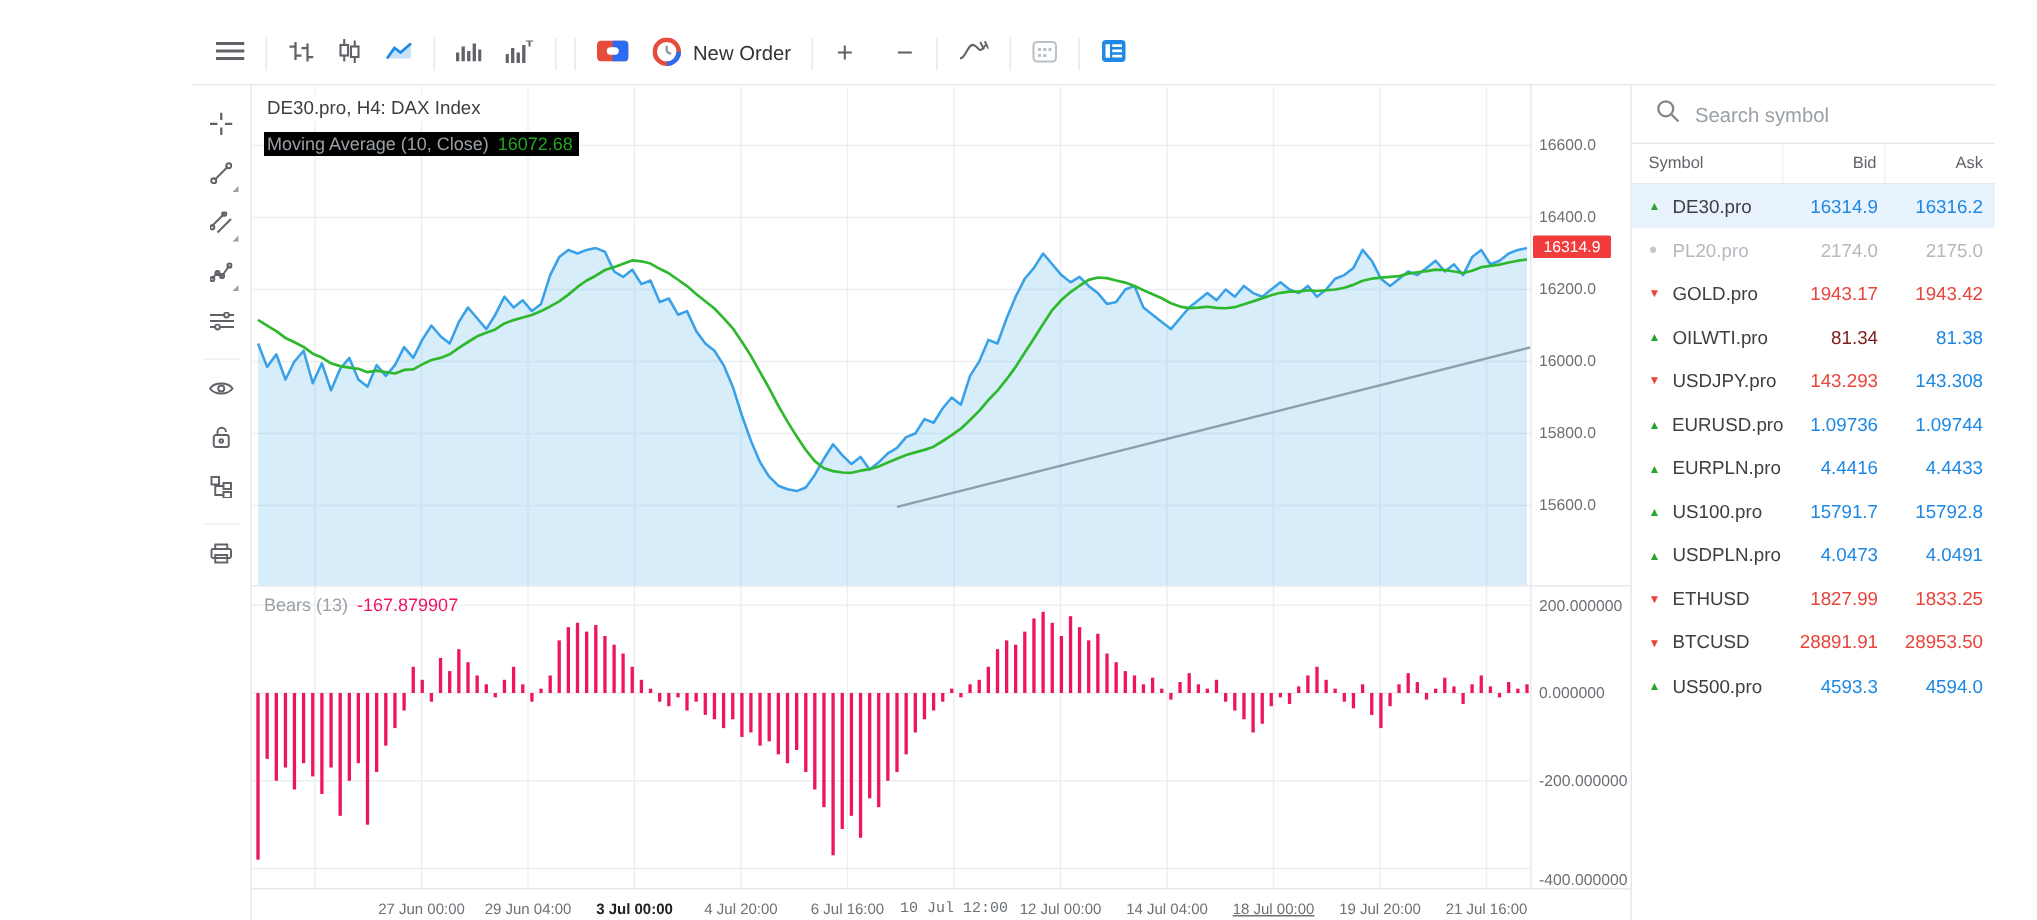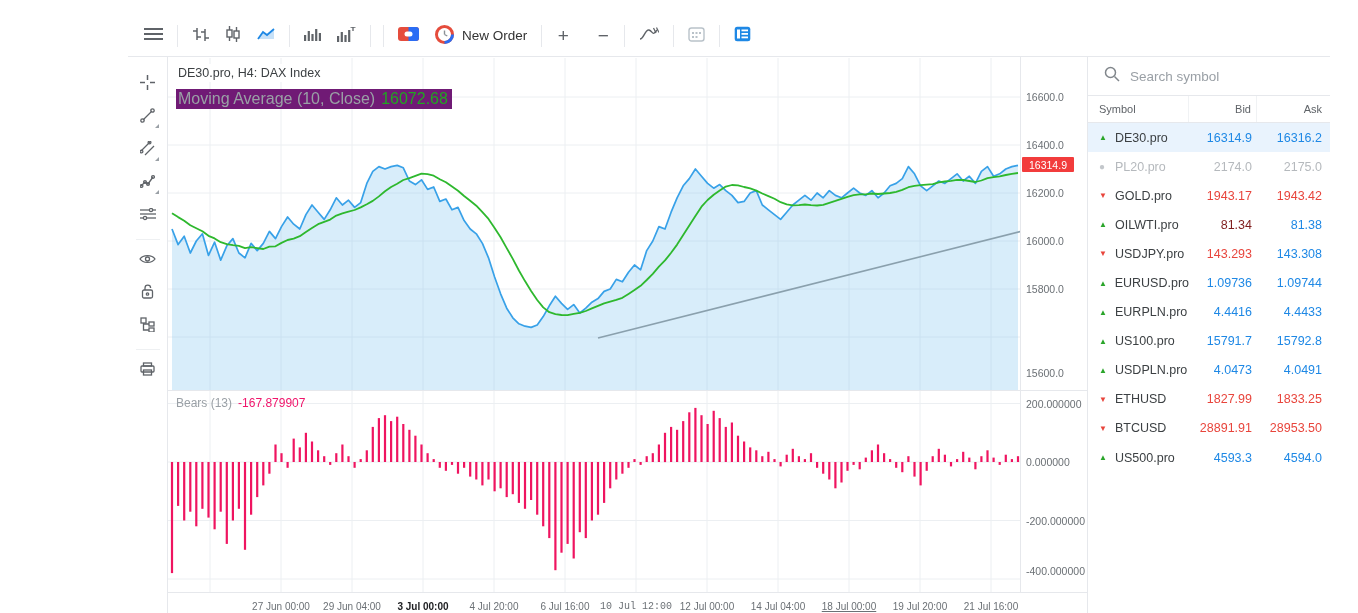--- a/index.html
+++ b/index.html
@@ -33,21 +33,21 @@
 
   
   #main-chart-wrap{position:absolute; left:40px; top:43px; width:852px; height:332px;}
   #lower-chart-wrap{position:absolute; left:40px; top:375px; width:852px; height:202px;}
   .panel-divider{position:absolute; left:40px; top:375px; width:919px; height:1px; background:var(--border);}
   .axis-divider{position:absolute; left:40px; top:577px; width:919px; height:1px; background:var(--border);}
   .yaxis-border{position:absolute; left:892px; top:42px; width:1px; height:535px; background:var(--border);}
 
   #chart-header{position:absolute; left:48px; top:48px; z-index:5;}
   #chart-title{display:inline-block;background:#fff; font-size:12.5px; color:var(--txt); padding:2px 6px 2px 2px;}
-  #indicator-line{margin-top:7px; font-size:16px; color:var(--gray); background:#701a75; display:inline-block; padding:1px 4px 1px 2px;}
+  #indicator-line{margin-top:7px; font-size:12px; color:var(--gray); background:#000000; display:inline-block; padding:1px 4px 1px 2px;}
   #indicator-line b{color:#21a621; font-weight:normal; margin-left:6px;}
   #lower-header{position:absolute; left:48px; top:381px; z-index:5; font-size:12px; color:var(--gray); background:transparent;}
   #lower-header b{color:#f0156b; font-weight:normal; margin-left:6px;}
 
   .ylabel{position:absolute; font-size:10.5px; color:#6b7075; left:898px; white-space:nowrap;}
   .xlabel{position:absolute; font-size:10px; color:#6b7075; top:586px; transform:translateX(-50%); white-space:nowrap;}
   .xlabel.bold{color:#202124; font-weight:bold;}
   #price-tag{position:absolute; left:894px; width:52px; height:15px; background:#f23c3c; color:#fff;
     font-size:10.5px; display:flex; align-items:center; justify-content:center; border-radius:1px; z-index:6;}
 
@@ -486,25 +486,25 @@
       </svg></div>
   <div class="panel-divider"></div>
   <div class="axis-divider"></div>
   <div class="yaxis-border"></div>
   <div id="yaxis-labels">
       <div class="ylabel" style="top: 76px;">16600.0</div>
       <div class="ylabel" style="top: 124px;">16400.0</div>
       <div class="ylabel" style="top: 172px;">16200.0</div>
       <div class="ylabel" style="top: 220px;">16000.0</div>
       <div class="ylabel" style="top: 268px;">15800.0</div>
-      <div class="ylabel" style="top: 316px; margin-top: 36px;">15600.0</div>
+      <div class="ylabel" style="top: 316px;">15600.0</div>
       <div class="ylabel" style="top: 382.5px;">200.000000</div>
       <div class="ylabel" style="top: 441px;">0.000000</div>
       <div class="ylabel" style="top: 499.5px;">-200.000000</div>
-      <div class="ylabel" style="top: 550px;">-400.000000</div>
+      <div class="ylabel" style="top: 566px;">-400.000000</div>
     </div>
   <div id="xaxis-labels">
       <div class="xlabel" style="left: 82px; margin-top: 23px;">23 Jun 12:00</div>
       <div class="xlabel" style="left: 153px;">27 Jun 00:00</div>
       <div class="xlabel" style="left: 224px;">29 Jun 04:00</div>
       <div class="xlabel bold" style="left: 295px;">3 Jul 00:00</div>
       <div class="xlabel" style="left: 366px;">4 Jul 20:00</div>
       <div class="xlabel" style="left: 437px;">6 Jul 16:00</div>
       <div class="xlabel" style="left: 508px; font-family: Liberation Mono, monospace;">10 Jul 12:00</div>
       <div class="xlabel" style="left: 579px;">12 Jul 00:00</div>

